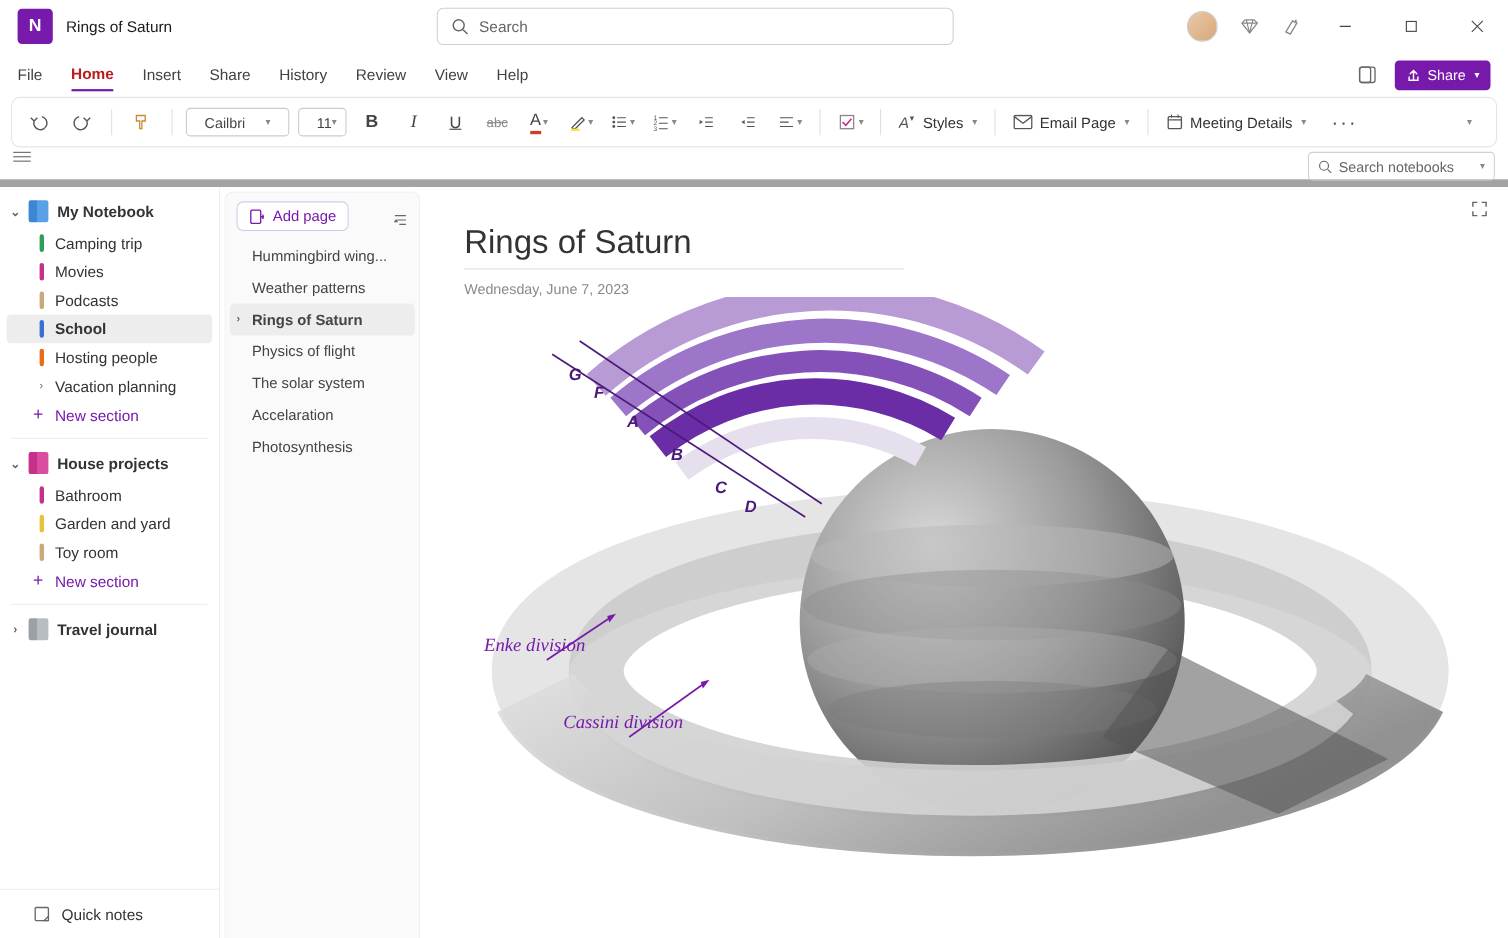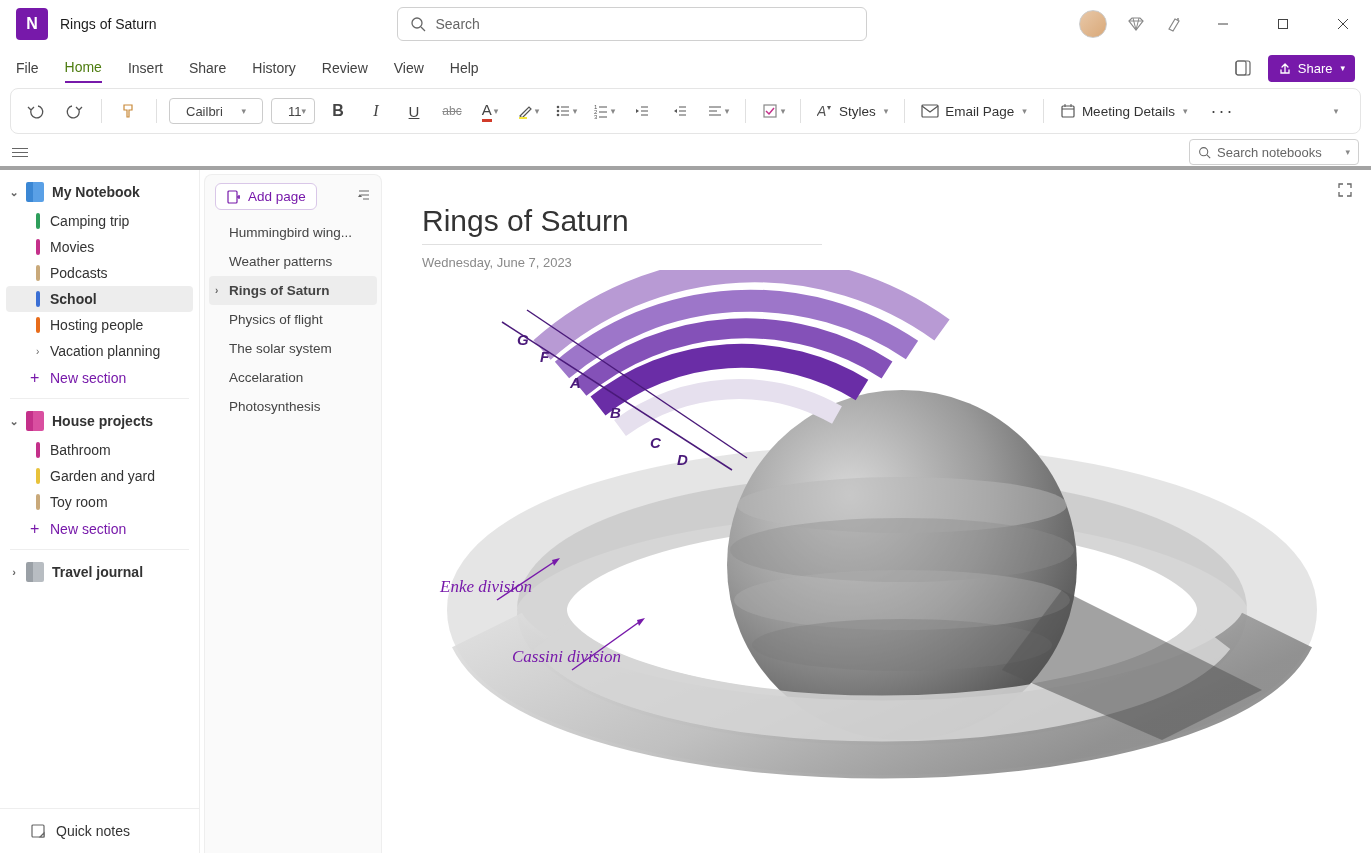--- a/index.html
+++ b/index.html
@@ -12,36 +12,36 @@
 .searchbar { width: 470px; height: 34px; margin-left: 240px; border: 1px solid #d0d0d0; border-radius: 6px; display: flex; align-items: center; padding: 0 12px; color: #666; background: #fff; }
 .searchbar svg { margin-right: 10px; flex-shrink: 0; }
 .tb-right { margin-left: auto; display: flex; align-items: center; gap: 20px; }
 .avatar { width: 28px; height: 28px; border-radius: 50%; background: linear-gradient(135deg,#e8c8a8,#d9a878); border: 1px solid #ccc; }
 .win-btn { width: 40px; height: 40px; display: flex; align-items: center; justify-content: center; }
 .icon-btn { display: flex; align-items: center; justify-content: center; color: #666; }
 
 
 .menubar { height: 40px; display: flex; align-items: center; padding: 0 16px; gap: 26px; background: #fff; }
 .menu-item { font-size: 14px; color: #424242; cursor: pointer; padding: 6px 0; }
-.menu-item.active { color: #4d7c0f; font-weight: 400; border-bottom: 2px solid #7719aa; }
+.menu-item.active { color: #b91c1c; font-weight: 700; border-bottom: 2px solid #7719aa; }
 .menu-right { margin-left: auto; display: flex; align-items: center; gap: 16px; }
 .share-btn { background: #7719aa; color: #fff; border-radius: 4px; padding: 6px 10px; font-size: 13px; display: flex; align-items: center; gap: 6px; }
 
 
 .ribbon { height: 46px; border: 1px solid #e5e5e5; border-radius: 8px; margin: 0 10px 4px 10px; display: flex; align-items: center; padding: 0 10px; gap: 8px; background: #fff; }
 .rb-btn { display: flex; align-items: center; justify-content: center; min-width: 30px; height: 30px; color: #444; cursor: pointer; }
 .rb-sep { width: 1px; height: 24px; background: #e0e0e0; margin: 0 4px; }
 .font-sel, .size-sel { border: 1px solid #ccc; border-radius: 4px; height: 26px; display: flex; align-items: center; padding: 0 16px; font-size: 13px; color: #444; background: #fff; }
 .font-sel { width: 94px; } .size-sel { width: 44px; }
 .rb-chev { font-size: 9px; color: #888; margin-left: 2px; }
 .rb-txtbtn { display: flex; align-items: center; gap: 6px; font-size: 13.5px; color: #333; padding: 0 4px; }
 .rb-expand { margin-left: auto; }
 
 
-.subbar { height: 32px; display: flex; align-items: center; padding: 0 12px; border-bottom: 4px solid #a3a3a3; }
+.subbar { height: 32px; display: flex; align-items: flex-start; padding: 0 12px; border-bottom: 7px solid #a3a3a3; }
 .hamb { width: 20px; display: flex; flex-direction: column; gap: 3px; }
 .hamb span { height: 1px; background: #666; width: 16px; }
 .nb-search { margin-left: auto; width: 170px; border: 1px solid #d0d0d0; border-radius: 4px; height: 26px; display: flex; align-items: center; padding: 0 8px; font-size: 13px; color: #666; gap: 6px; }
 
 
 .body { display: flex; height: calc(853px - 48px - 40px - 50px - 32px); }
 
 
 .nb-side { width: 200px; border-right: 1px solid #eee; padding-top: 6px; background: #fff; display: flex; flex-direction: column; }
 .nb-hdr { display: flex; align-items: center; padding: 6px 8px; gap: 6px; font-size: 14px; font-weight: 600; }
@@ -53,21 +53,21 @@
 .sec-item { display: flex; align-items: center; padding: 5px 8px 5px 30px; gap: 10px; font-size: 14px; color: #333; border-radius: 4px; margin: 0 6px; }
 .sec-item.active { background: #ededed; font-weight: 600; }
 .sec-bar { width: 4px; height: 16px; border-radius: 2px; flex-shrink: 0; }
 .new-sec { display: flex; align-items: center; gap: 10px; padding: 5px 8px 5px 30px; color: #7719aa; font-size: 14px; }
 .new-sec .plus { color: #7719aa; font-size: 16px; font-weight: 400; width: 10px; }
 .nb-divider { height: 1px; background: #eee; margin: 6px 10px; }
 .quick-notes { margin-top: auto; border-top: 1px solid #eee; padding: 14px 8px 14px 30px; display: flex; align-items: center; gap: 10px; font-size: 14px; color: #333; }
 
 
 .pages { width: 178px; background: #fafafa; border-radius: 8px 8px 0 0; margin-top: 4px; margin-left: 4px; border: 1px solid #eee; border-bottom: none; display: flex; flex-direction: column; }
-.pages-top { display: flex; align-items: center; padding: 8px 10px; gap: 8px; }
+.pages-top { display: flex; align-items: flex-end; padding: 8px 10px; gap: 8px; }
 .add-page { border: 1px solid #d9c7e8; border-radius: 6px; padding: 5px 10px; display: flex; align-items: center; gap: 8px; color: #7719aa; font-size: 13.5px; background: #fff; }
 .sort-ic { margin-left: auto; color: #666; }
 .pg-item { padding: 7px 12px 7px 20px; font-size: 13.5px; color: #444; border-radius: 4px; margin: 0 4px; white-space: nowrap; overflow: hidden; text-overflow: ellipsis; display: flex; align-items: center; position: relative; }
 .pg-item.active { background: #ededed; font-weight: 600; }
 .pg-item .pchev { position: absolute; left: 6px; font-size: 10px; color: #666; }
 
 
 .canvas { flex: 1; position: relative; padding: 20px 40px; overflow: hidden; }
 .fullsc { position: absolute; top: 12px; right: 18px; color: #666; }
 .note-title { font-size: 30px; color: #333; font-weight: 400; margin-top: 14px; }

